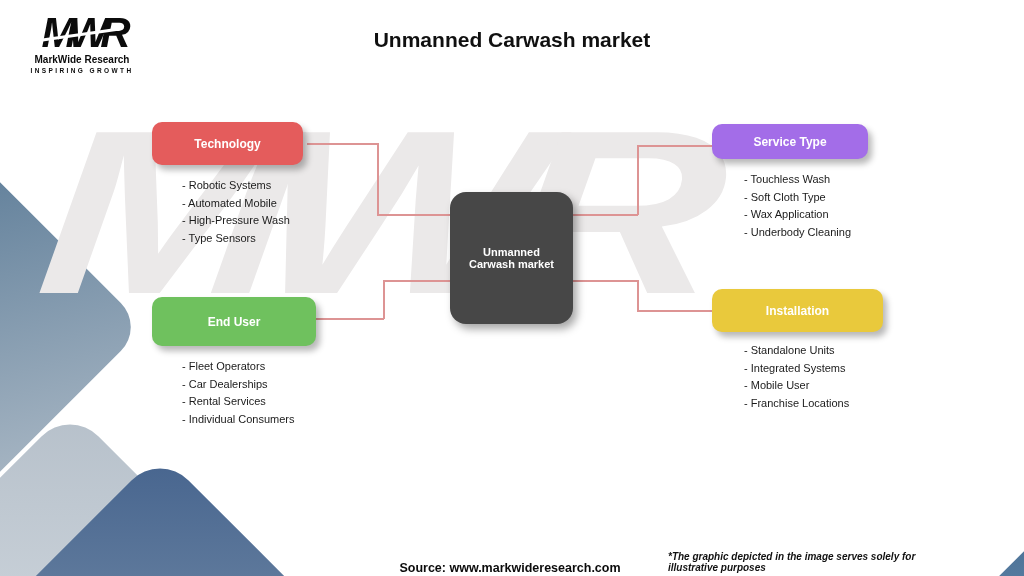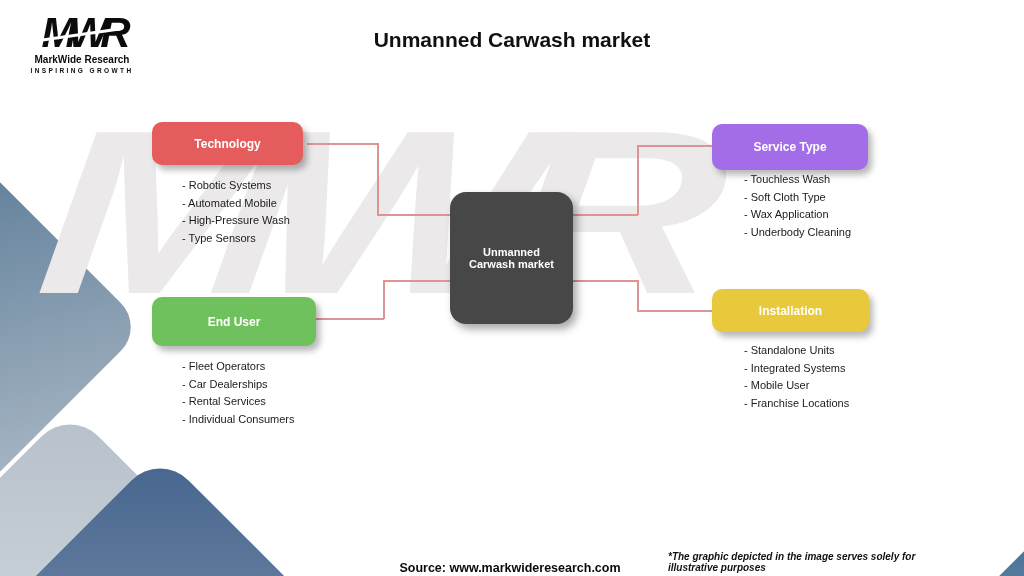--- a/index.html
+++ b/index.html
@@ -70,23 +70,23 @@
   }
 
   
   .cat-box {
     position:absolute; z-index:3; border-radius:10px;
     display:flex; align-items:center; justify-content:center;
     color:#ffffff; font-size:12px; font-weight:700;
     box-shadow:4px 5px 6px rgba(0,0,0,0.28);
   }
   .pos-technology   { left:152px; top:122px; width:151px; height:43px;align-items:center; }
-  .pos-service-type { left:712px; top:124px; width:156px; height:46px; }
+  .pos-service-type { left:712px; top:124px; width:156px; height:35px; }
   .pos-end-user     { left:152px; top:297px; width:164px; height:49px; }
-  .pos-installation { left:712px; top:289px; width:157px; height:43px; }
+  .pos-installation { left:712px; top:289px; width:171px; height:43px; }
 
   
   .cat-list { position:absolute; z-index:3; list-style:none; }
   .cat-list li { font-size:11px; line-height:17.5px; color:#1b1b1b; }
   .list-technology   { left:182px; top:177px; }
   .list-service-type { left:744px; top:171px; }
   .list-end-user     { left:182px; top:358px; }
   .list-installation { left:744px; top:342px; }
 
   

